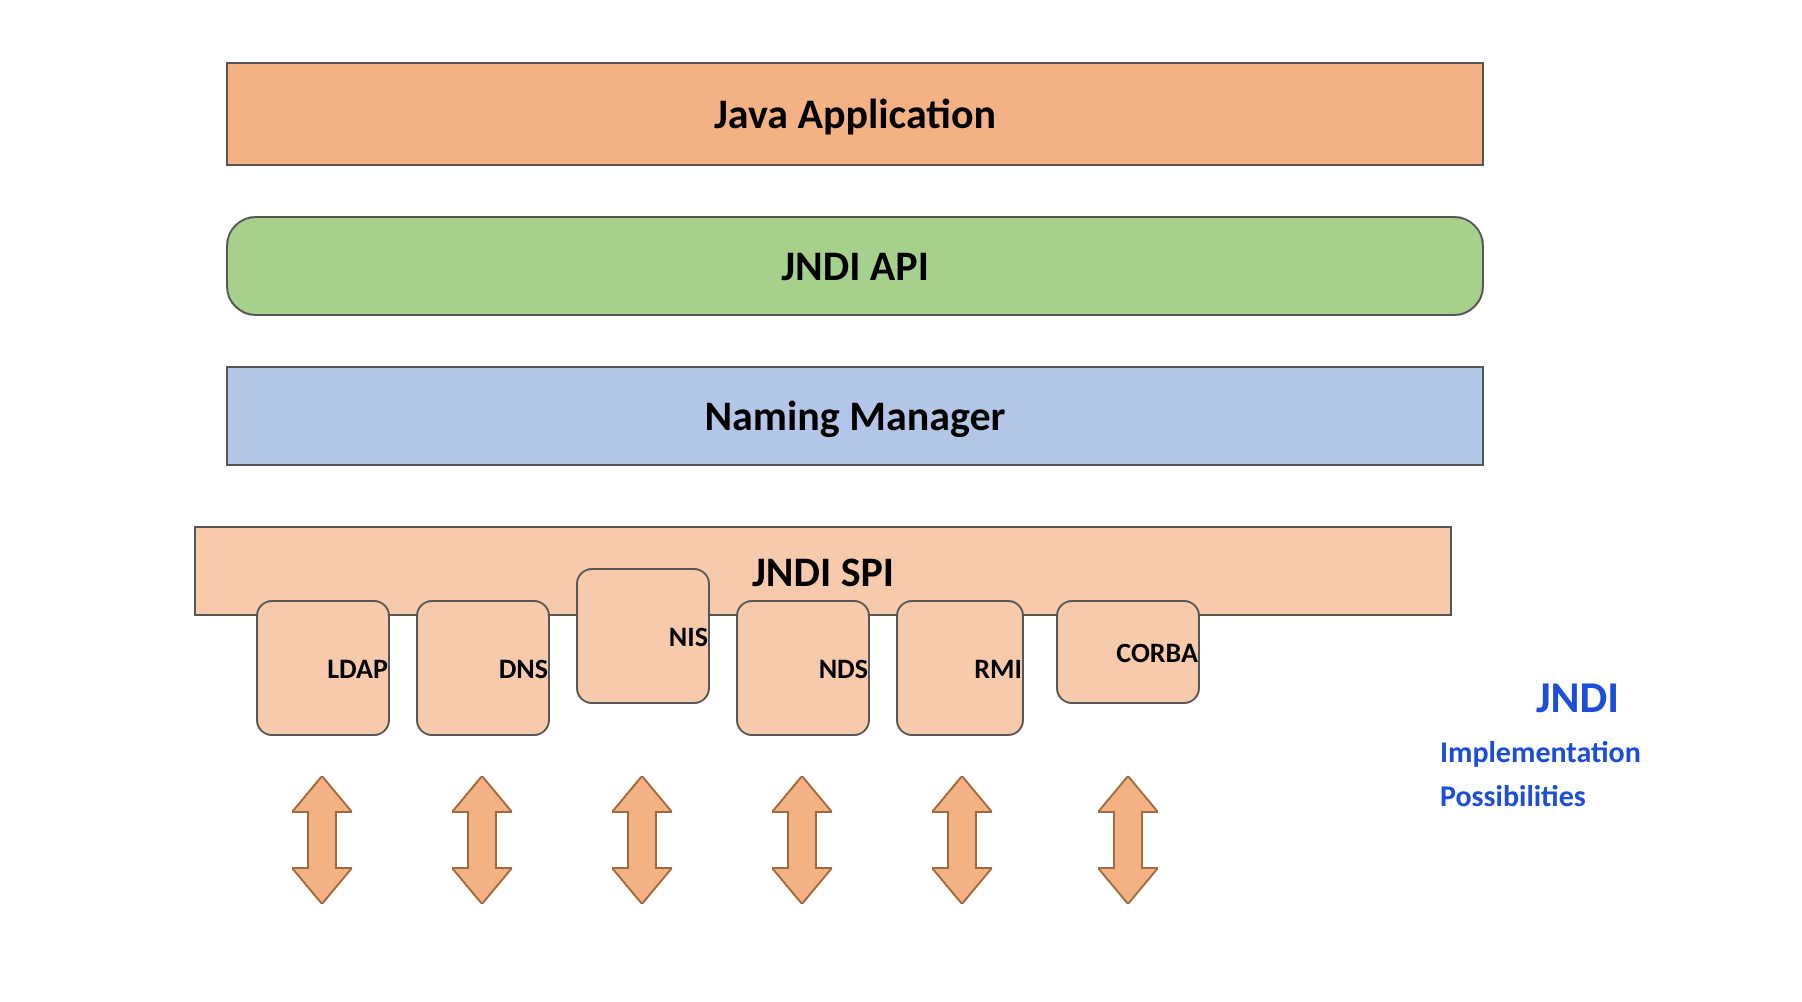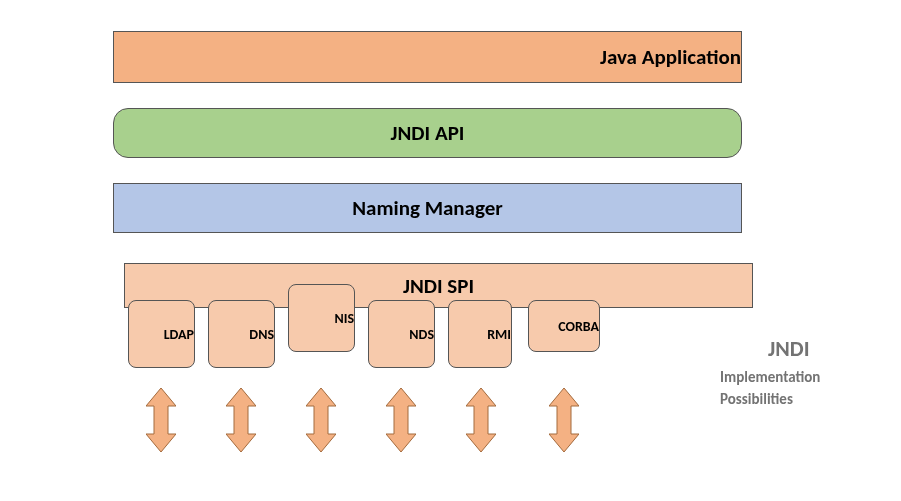--- a/index.html
+++ b/index.html
@@ -11,21 +11,21 @@
     position: relative;
   }
   .layer {
     position: absolute;
     border: 1px solid #555;
     display: flex;
     align-items: center;
     justify-content: center;
     font-weight: bold;
   }
-  .peach-layer { background: #f4b183; justify-content: flex-end; }
+  .peach-layer { background: #f4b183; }
   .green-layer { background: #a8d08d; }
   .blue-layer  { background: #b4c6e7; }
   .spi-layer   { background: #f7caac; }
   .provider-box {
     position: absolute;
     background: #f7caac;
     border: 1px solid #555;
     border-radius: 8px;
     display: flex;
     align-items: center;
@@ -35,39 +35,39 @@
   }
   .arrow-holder {
     position: absolute;
     width: 30px;
     height: 64px;
   }
   .arrow-holder svg { display:block; }
   .side-text {
     position: absolute;
     font-weight: bold;
-    color: #737373;
+    color: #1d4ed8;
   }
 </style>
 </head>
 <body>
 
 <div class="layer peach-layer" style="left:113px; top:31px; width:629px; height:52px; font-size:21px;">
   <span>Java Application</span>
 </div>
 
 <div class="layer green-layer" style="left:113px; top:108px; width:629px; height:50px; font-size:21px;border-radius:15px;">
   <span>JNDI API</span>
 </div>
 
 <div class="layer blue-layer" style="left:113px; top:183px; width:629px; height:50px; font-size:21px;">
   <span>Naming Manager</span>
 </div>
 
-<div class="layer spi-layer" style="left:124px; top:263px; width:629px; height:45px; font-size:21px;">
+<div class="layer spi-layer" style="left:97px; top:263px; width:629px; height:45px; font-size:21px;">
   <span>JNDI SPI</span>
 </div>
 
 <div class="provider-box" style="left:128px; top:300px; width:67px; height:68px;">
   <span>LDAP</span>
 </div>
 <div class="provider-box" style="left:208px; top:300px; width:67px; height:68px;">
   <span>DNS</span>
 </div>
 <div class="provider-box" style="left:288px; top:284px; width:67px; height:68px;">

